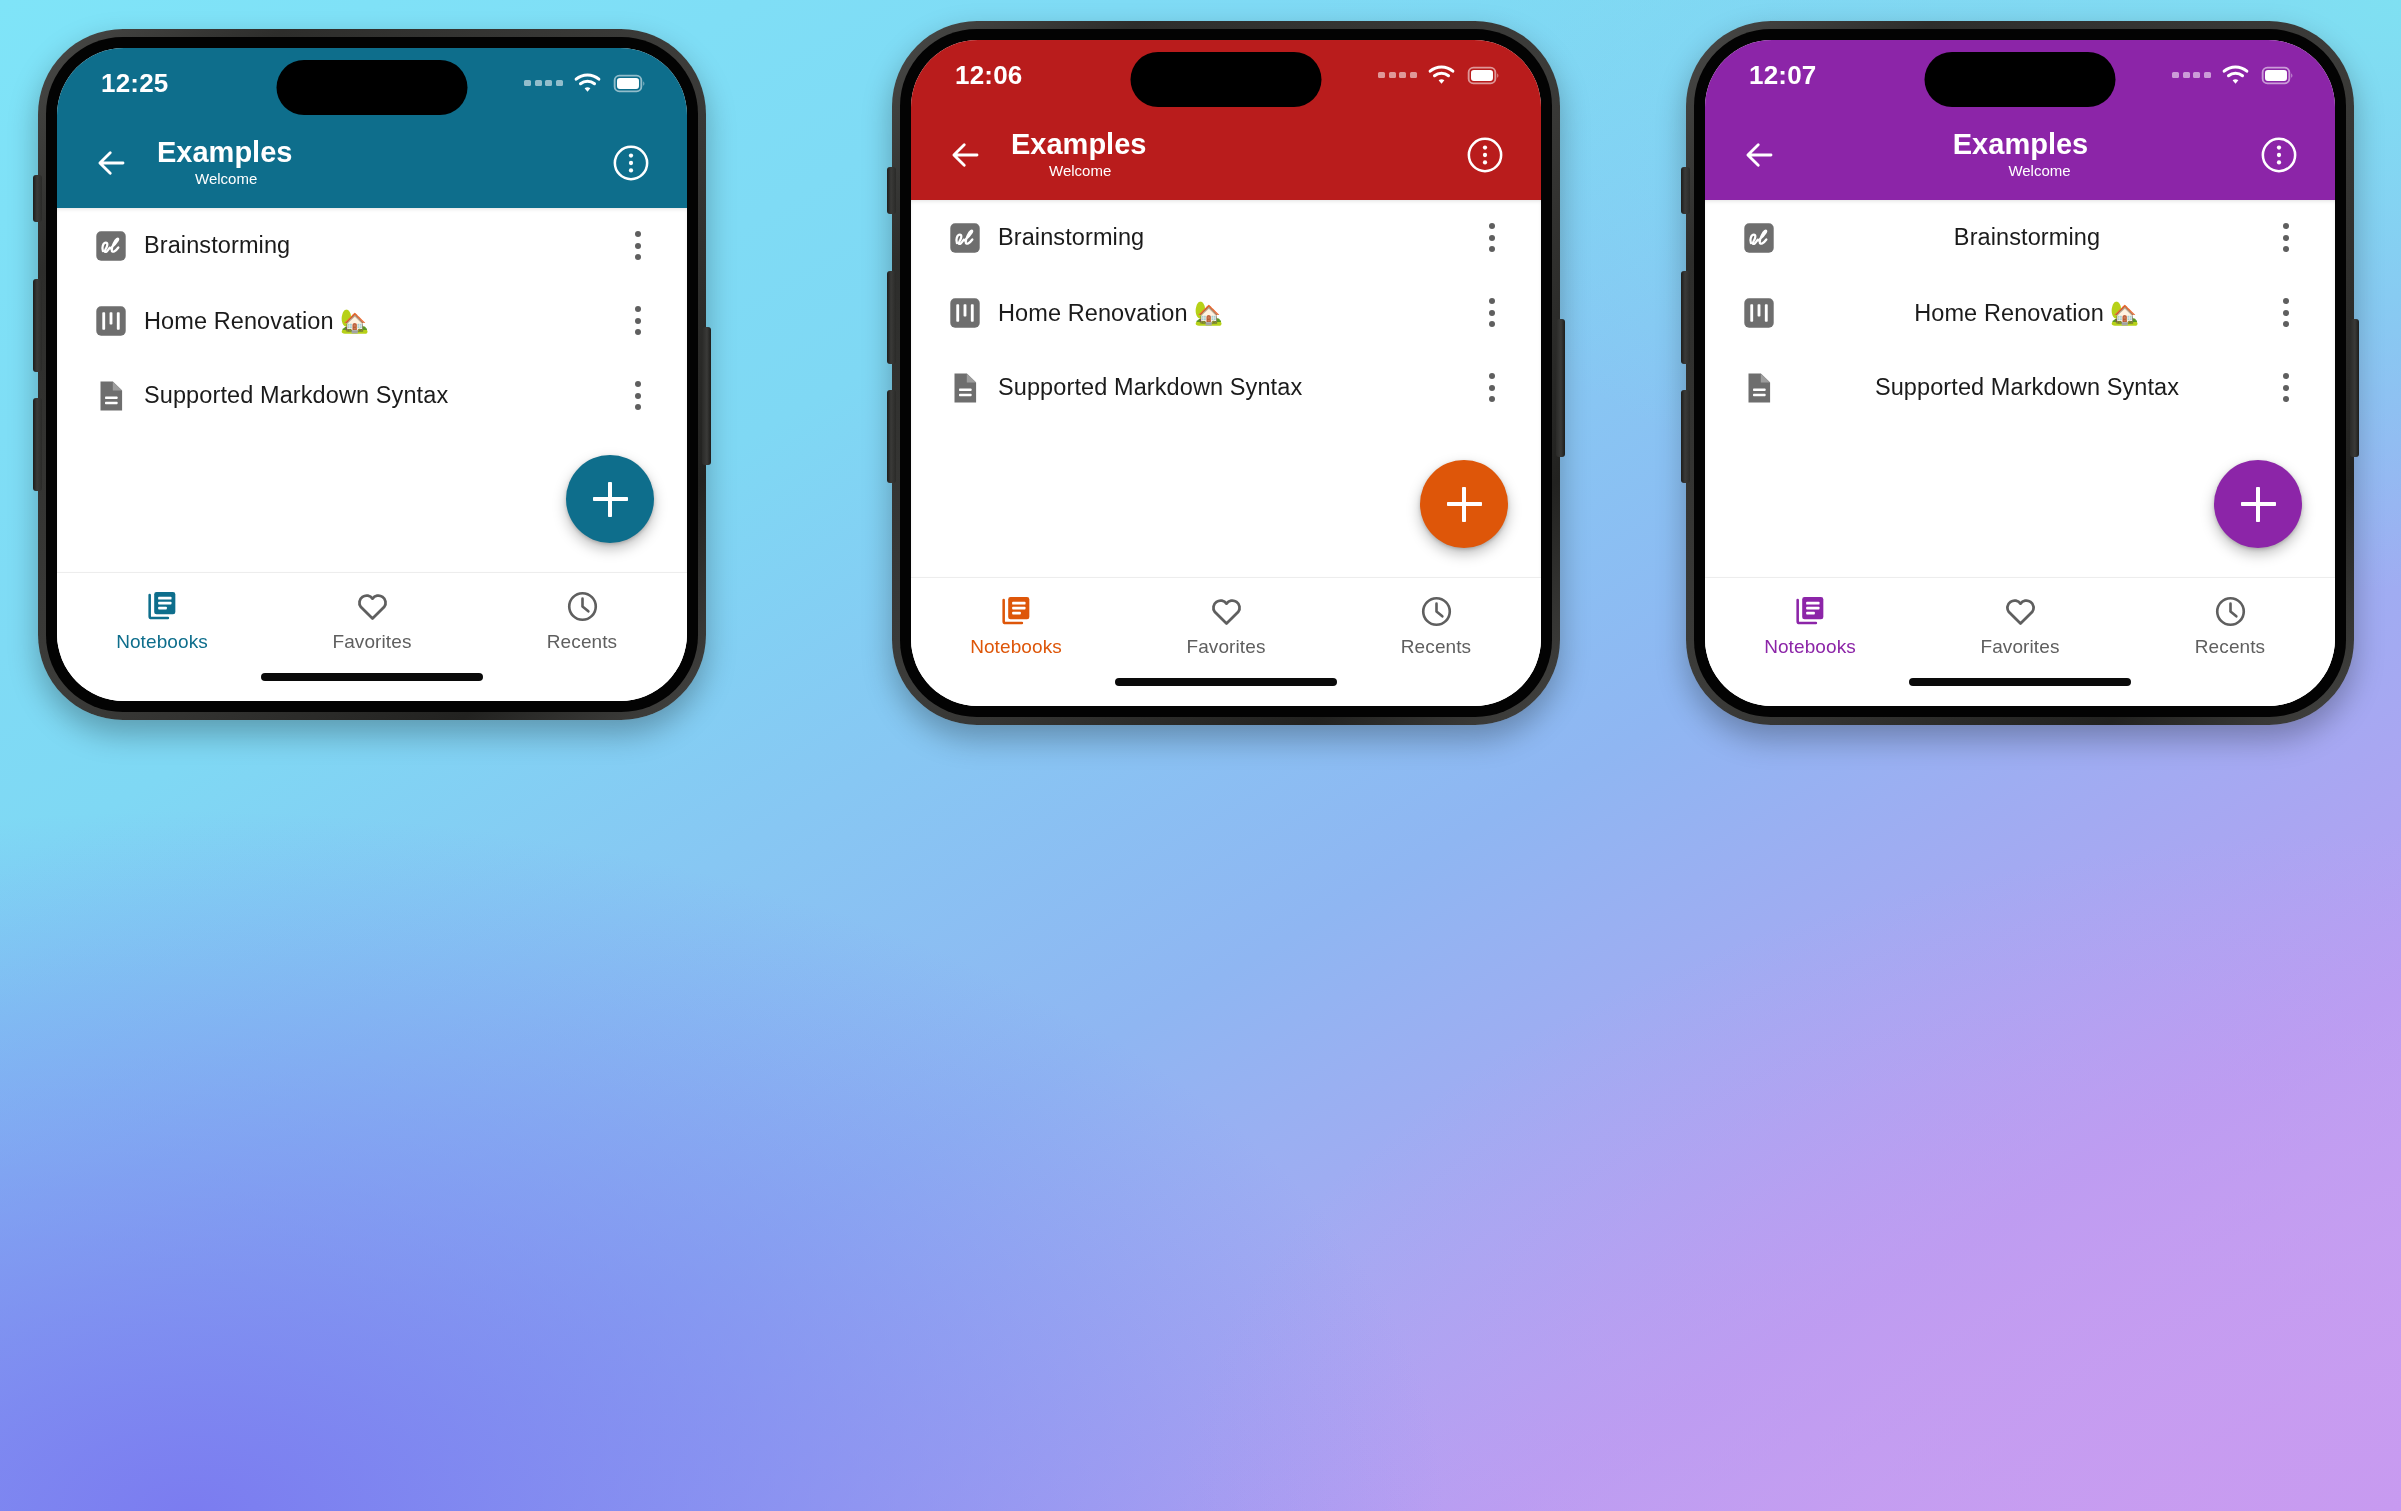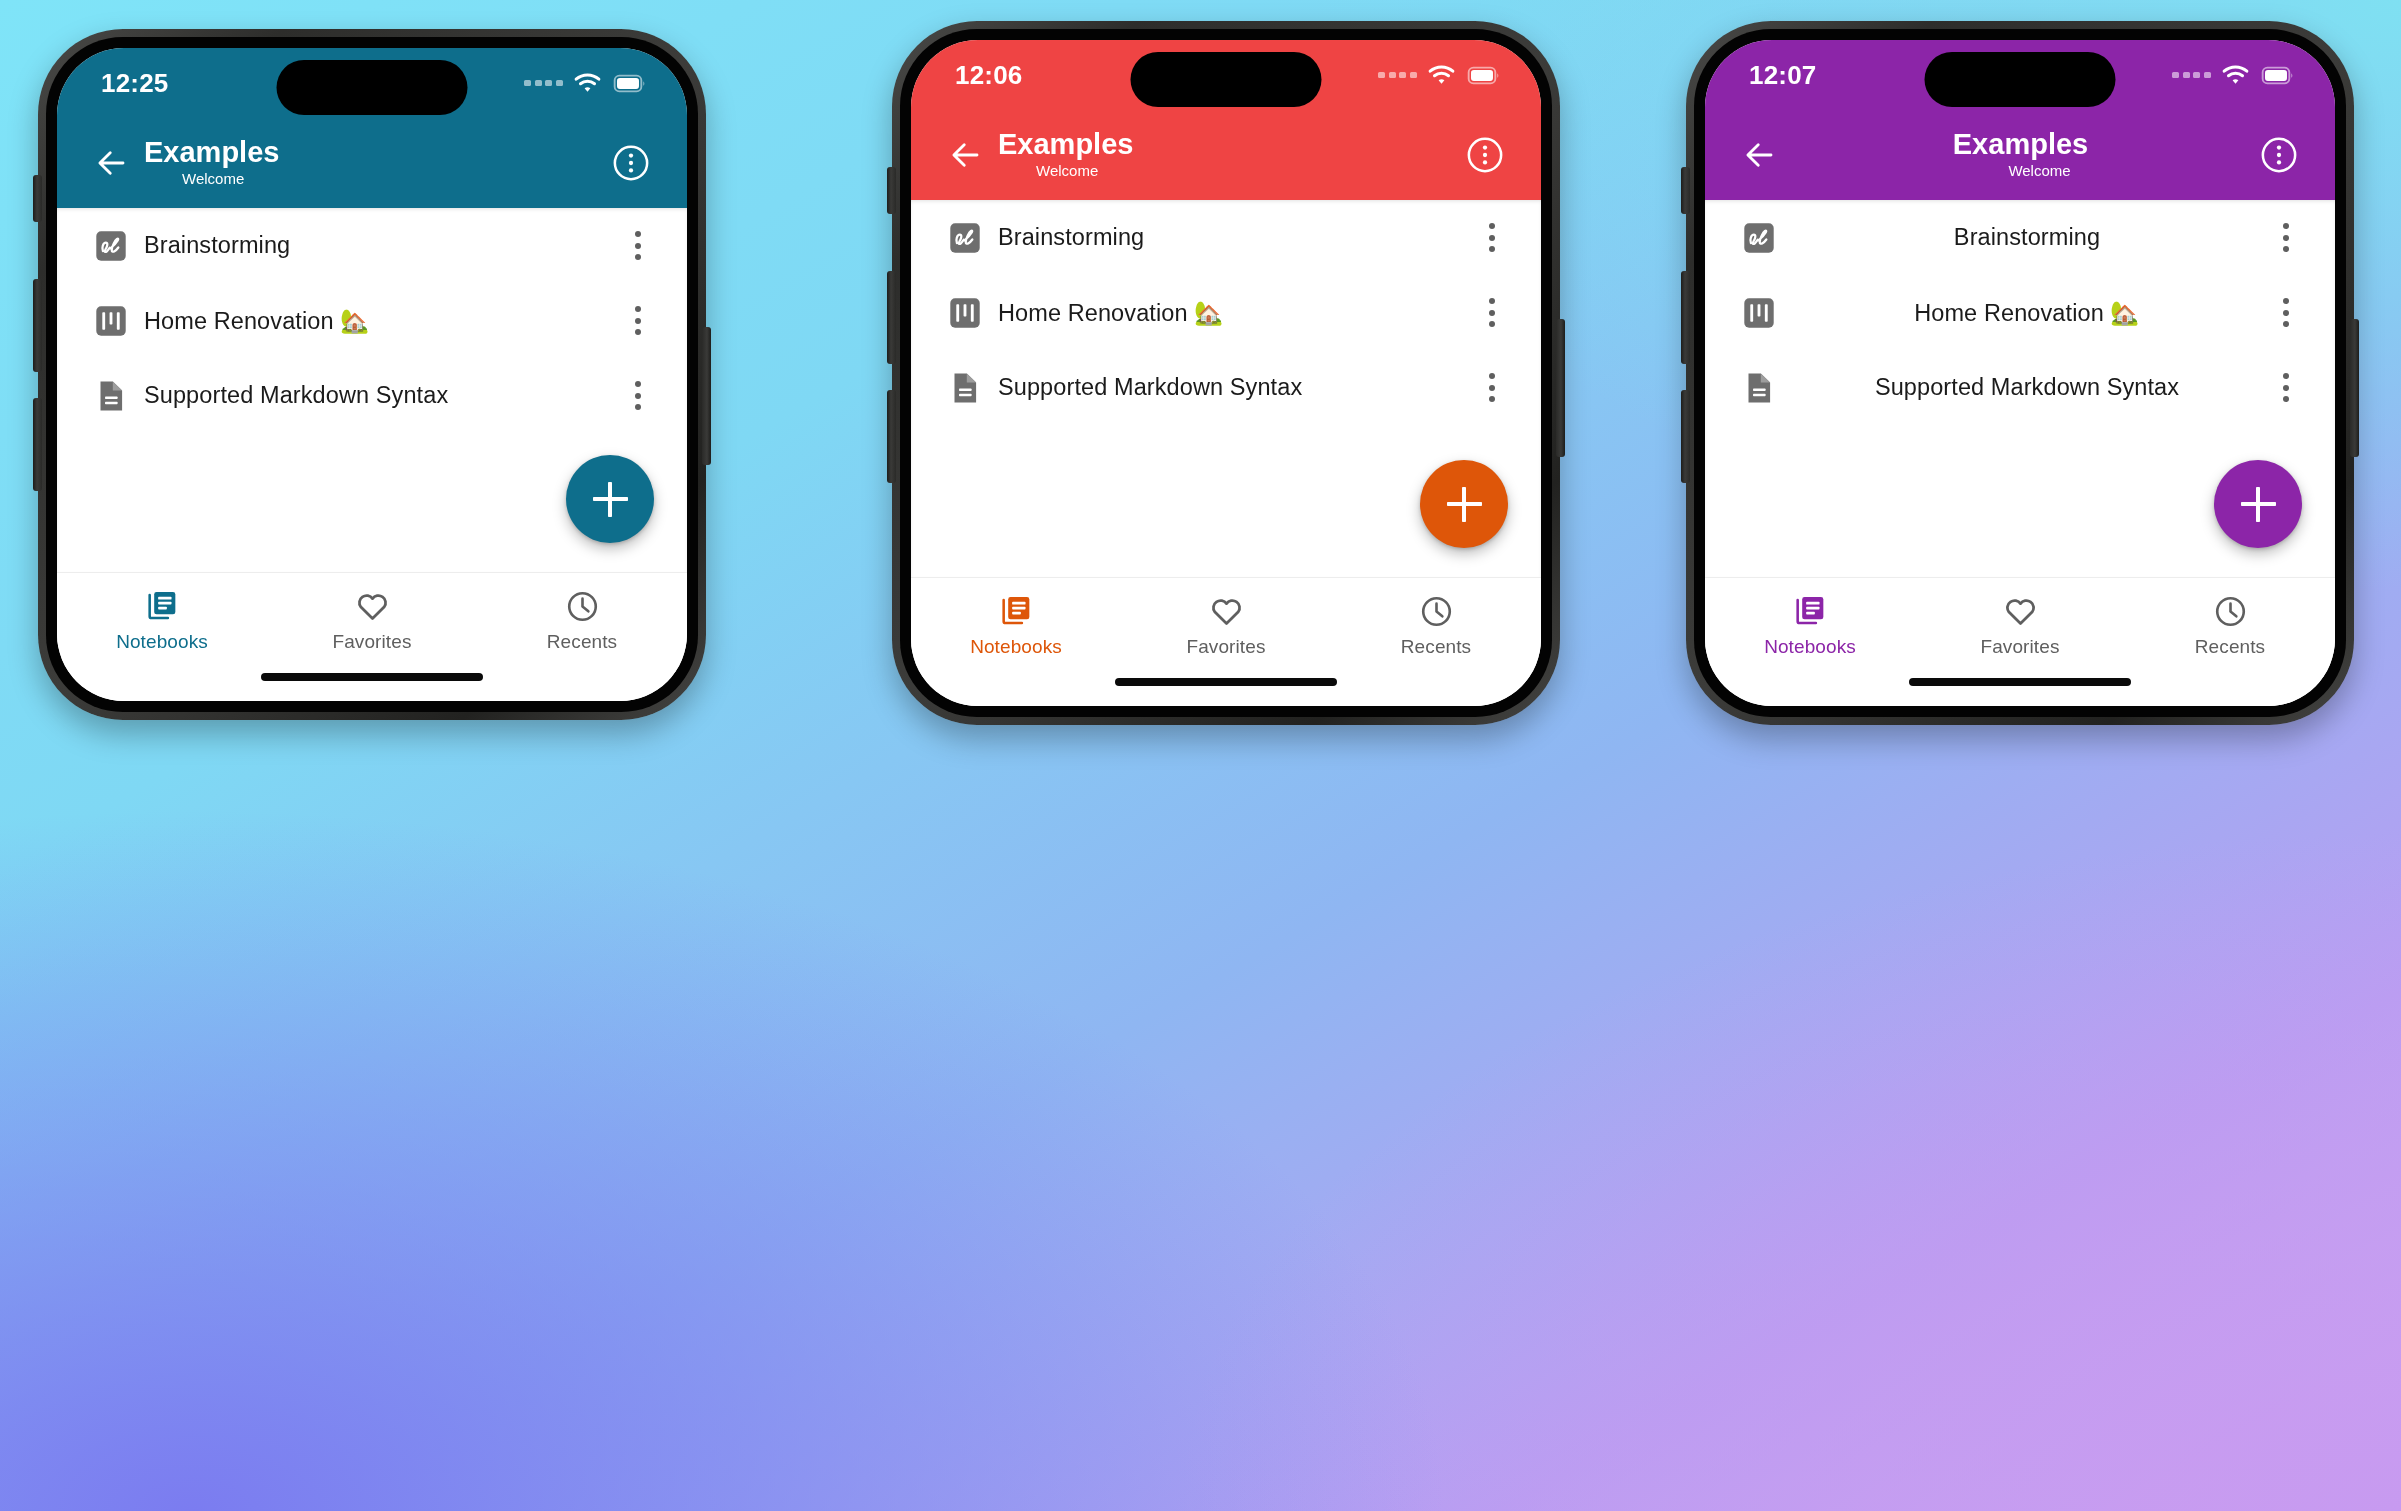--- a/index.html
+++ b/index.html
@@ -103,21 +103,21 @@
     height: 55px;
     background: #000;
     border-radius: 30px;
   }
 
   .titlebar {
     height: 90px;
     display: flex;
     align-items: center;
     padding: 0 33px 0 29px;
-    gap: 6px;
+    gap: 19px;
   }
   .back-btn {
     width: 49px; height: 49px;
     display: flex; align-items: center; justify-content: center;
     flex: 0 0 auto;
   }
   .title-wrap { flex: 1 1 auto; min-width: 0; padding-left: 3px; }
   .title {
     color: #fff;
     font-size: 29px;
@@ -394,21 +394,21 @@
     <div class="phone p2">
     <div class="frame-outer"></div>
     <div class="btn-side btn-mute"></div>
     <div class="btn-side btn-volup"></div>
     <div class="btn-side btn-voldn"></div>
     <div class="btn-side btn-power"></div>
     <div class="frame-inner"></div>
 
     <div class="screen">
 
-      <div class="appbar" style="background:#ef4444">
+      <div class="appbar" style="background:#b91c1c">
         <div class="statusbar">
           <span class="clock">12:06</span>
           <div class="island"></div>
           <div class="status-right">
             <span class="sig-dots">
                 <i></i>
                 <i></i>
                 <i></i>
                 <i></i>
               </span>

